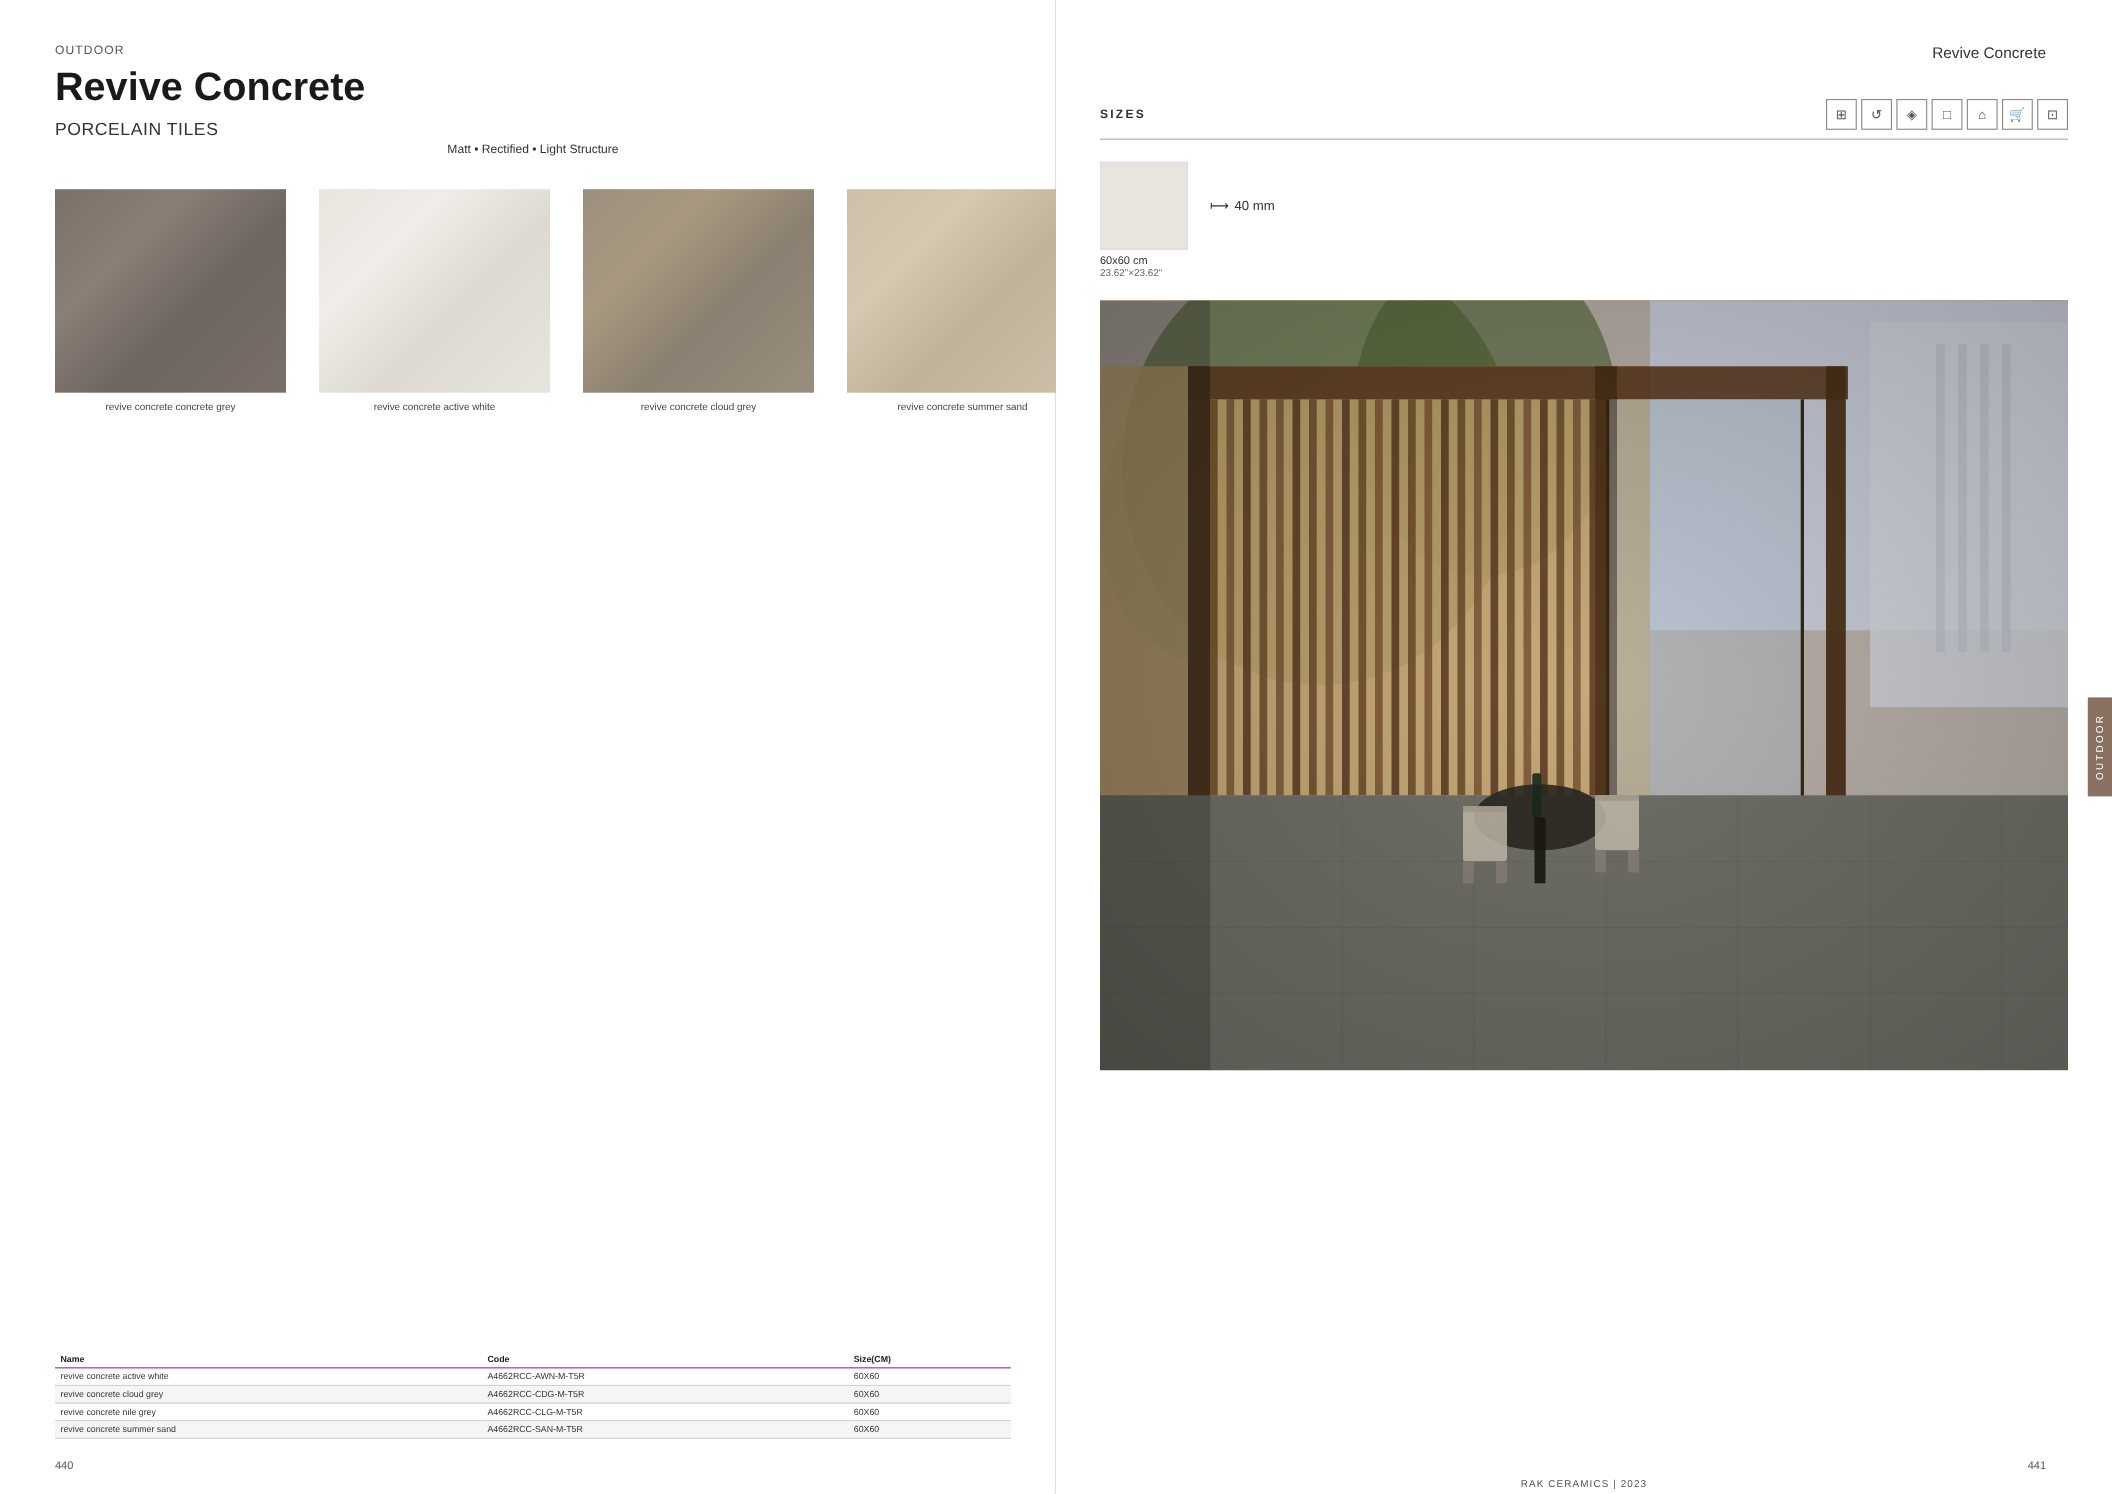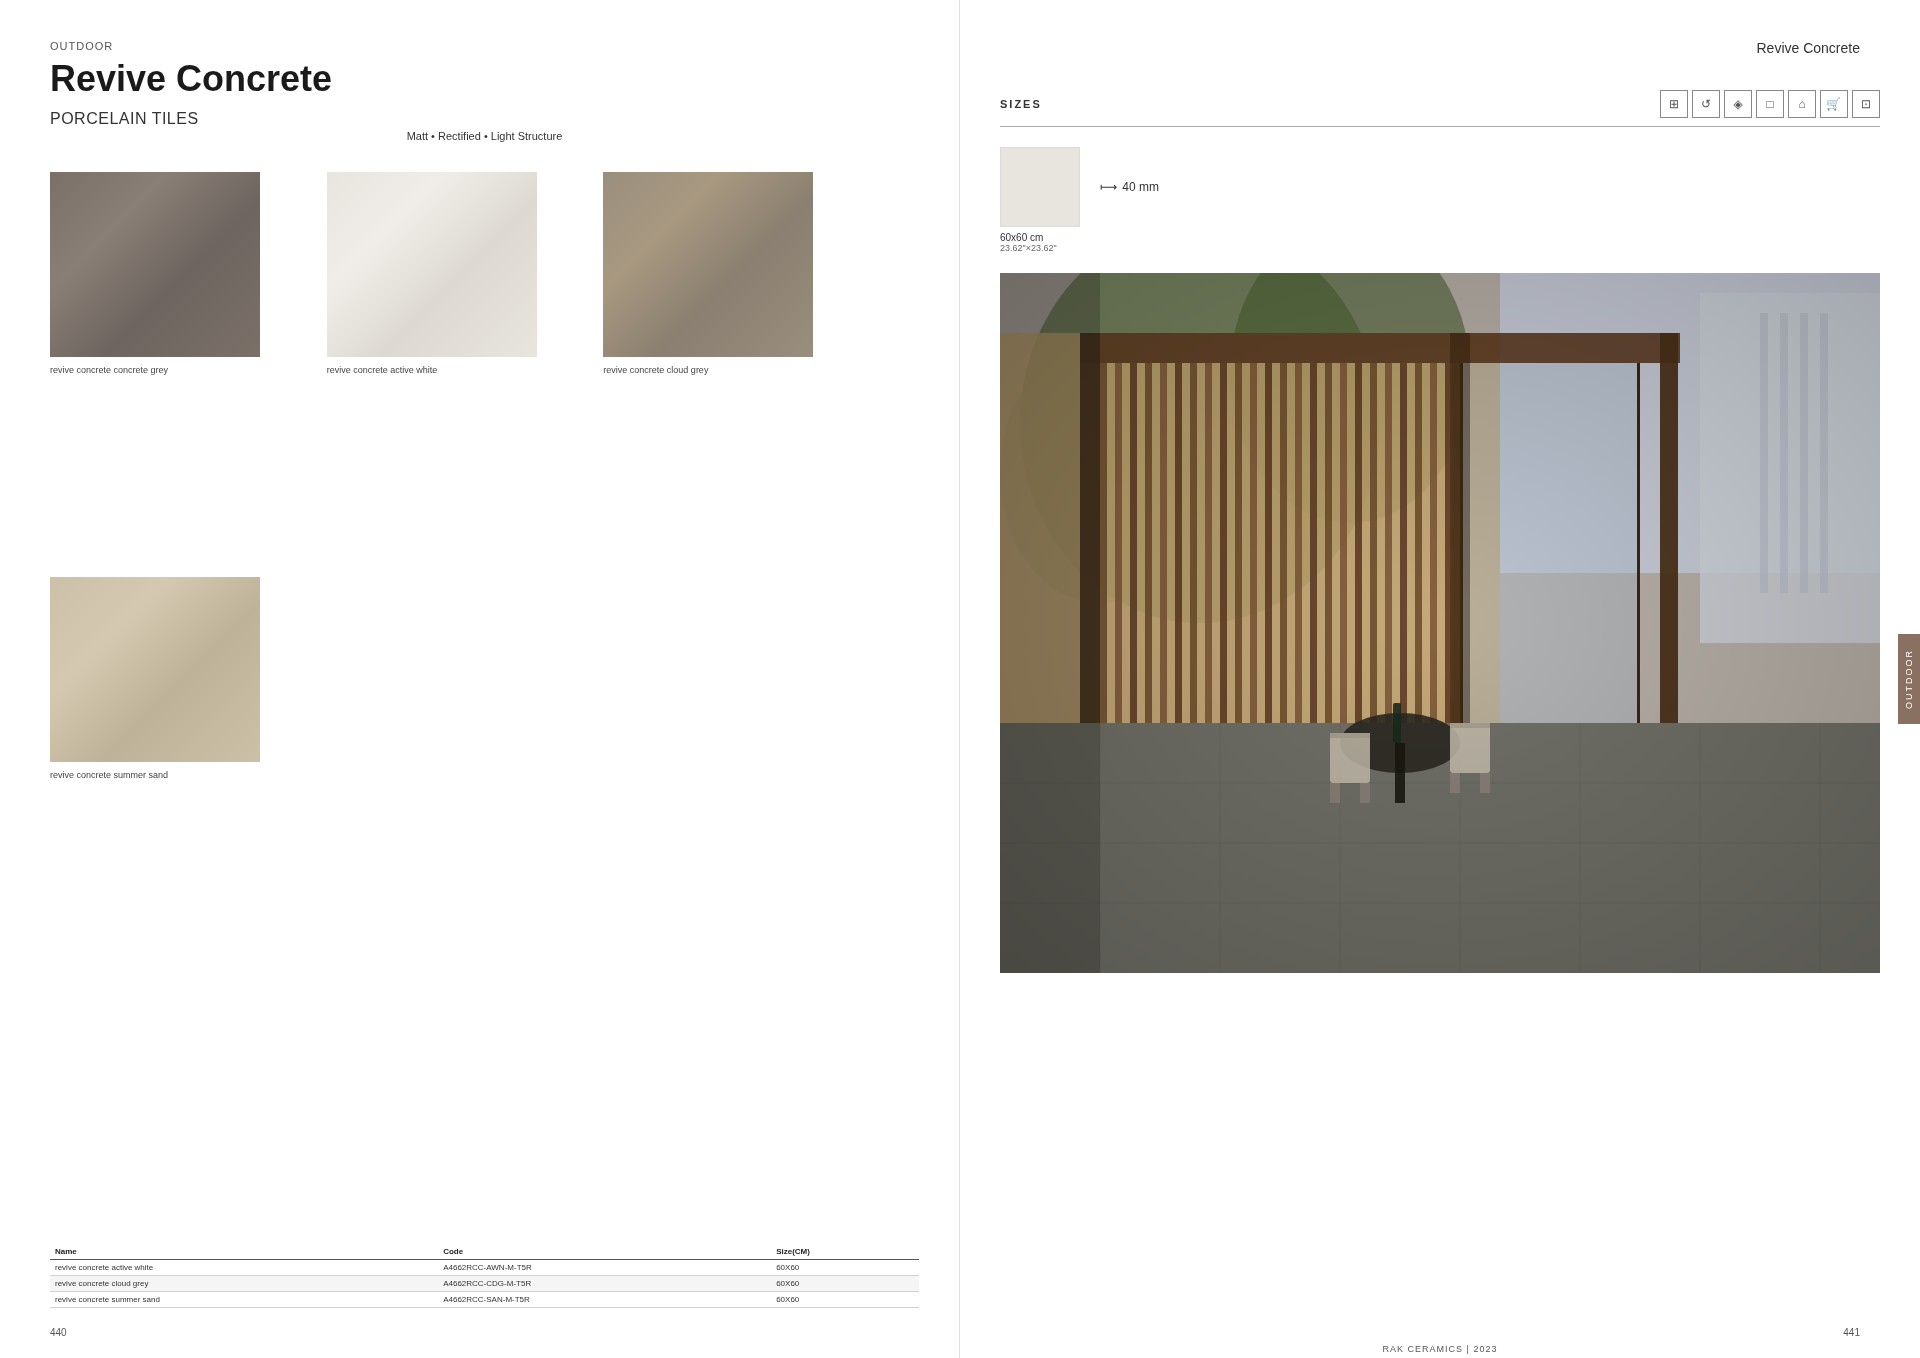--- a/index.html
+++ b/index.html
@@ -47,26 +47,27 @@
 
     .product-attributes {
       font-size: 11px;
       color: #333;
       margin-bottom: 30px;
       text-align: center;
     }
 
     .tiles-grid {
       display: grid;
-      grid-template-columns: 1fr 1fr 1fr;
+      grid-template-columns: 1fr 1fr 1fr 1fr;
       grid-template-rows: 1fr 1fr;
       gap: 30px;
       width: 800px;
       height: 780px;
       margin-bottom: 20px;
+      text-align: center;
     }
 
     .tile-item {
       display: flex;
       flex-direction: column;
     }
 
     .tile-swatch {
       width: 210px;
       height: 185px;
@@ -320,20 +321,25 @@
       </thead>
       <tbody id="table-body">
       <tr>
             <td>revive concrete active white</td>
             <td>A4662RCC-AWN-M-T5R</td>
             <td>60X60</td>
           </tr>
           <tr>
             <td>revive concrete cloud grey</td>
             <td>A4662RCC-CDG-M-T5R</td>
+            <td>60X60</td>
+          </tr>
+          <tr>
+            <td>revive concrete nile grey</td>
+            <td>A4662RCC-CLG-M-T5R</td>
             <td>60X60</td>
           </tr>
           <tr>
             <td>revive concrete summer sand</td>
             <td>A4662RCC-SAN-M-T5R</td>
             <td>60X60</td>
           </tr>
         </tbody>
     </table>
   </div>

